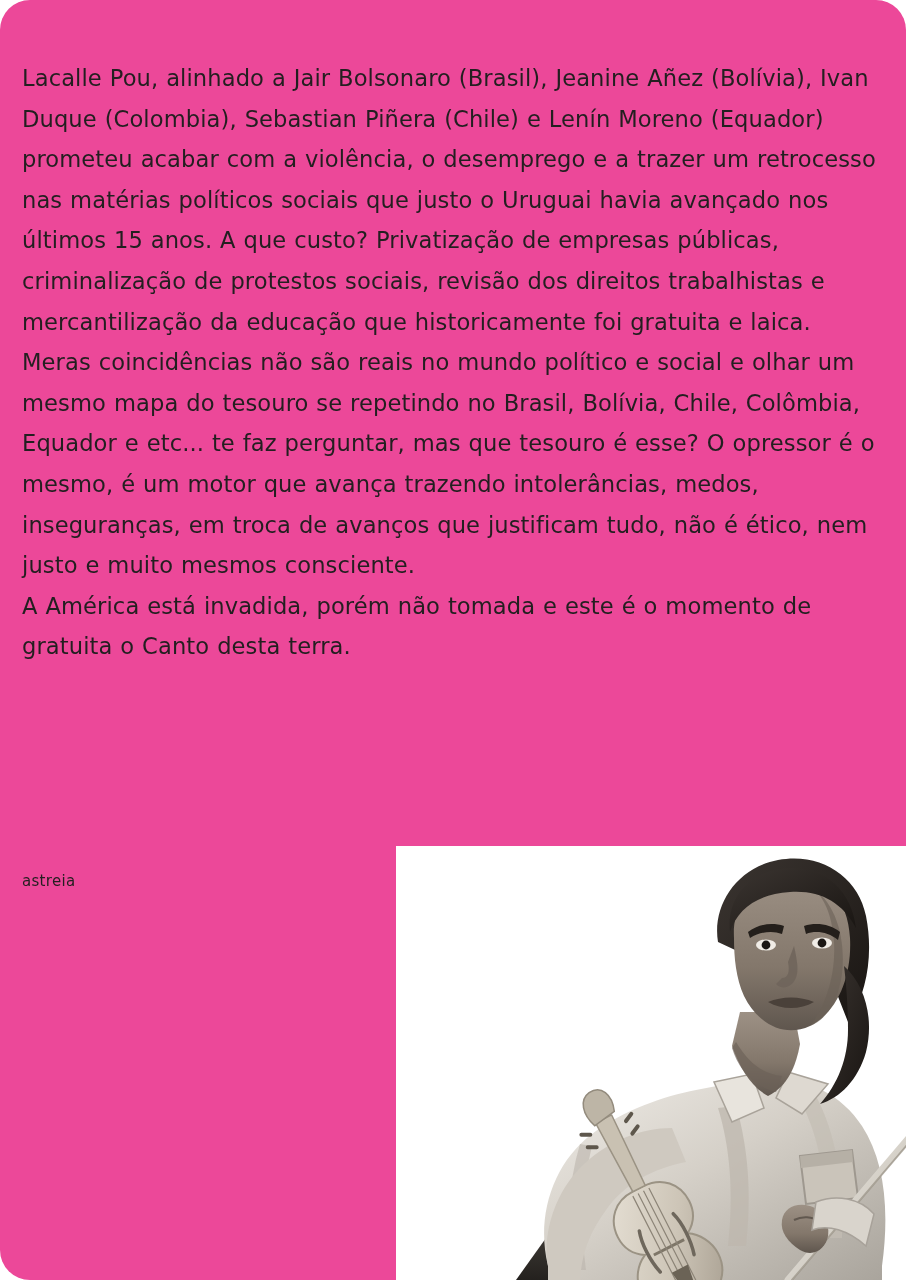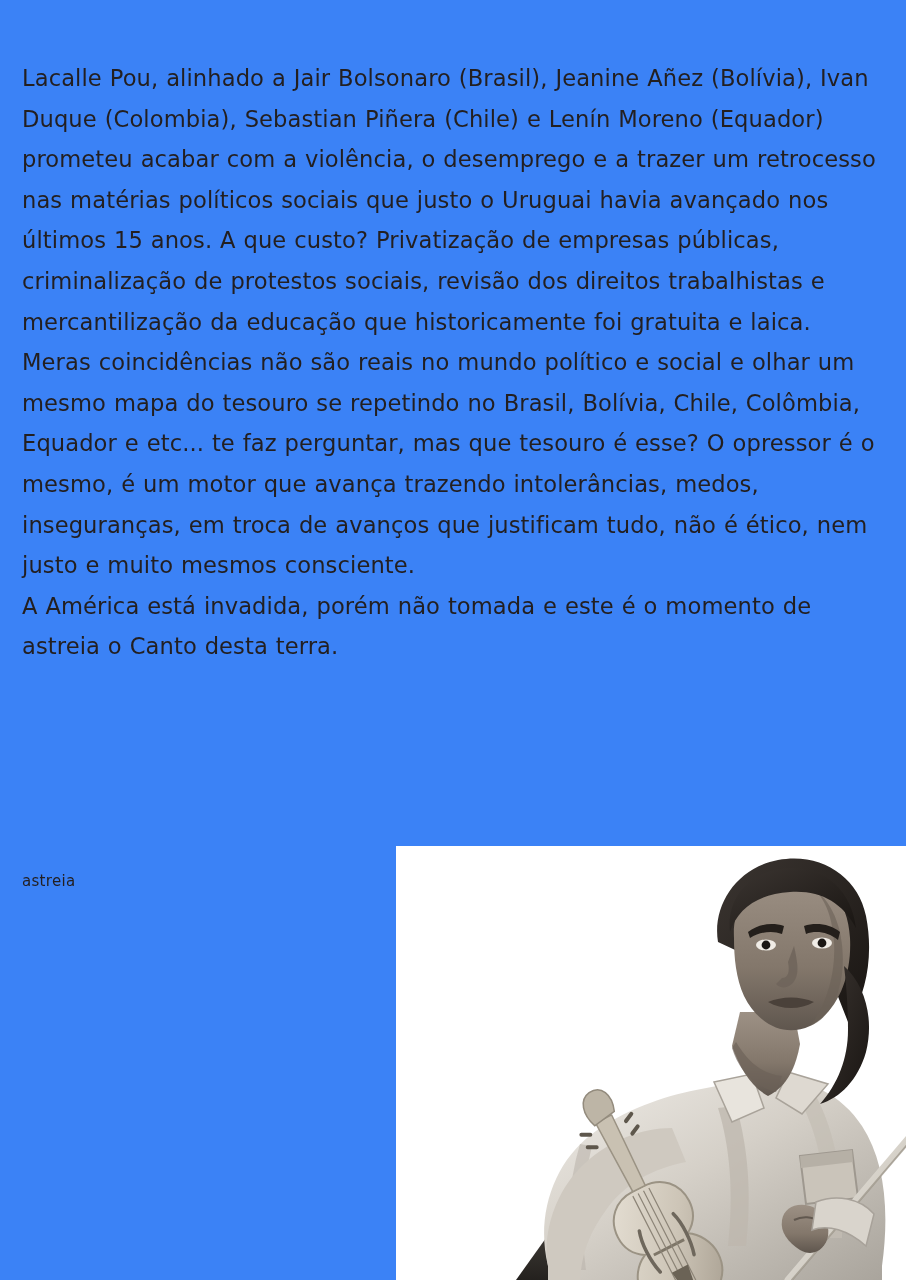--- a/index.html
+++ b/index.html
@@ -15,21 +15,22 @@
     overflow: hidden;
     font-family: "DejaVu Sans", "Liberation Sans", sans-serif;
     color: #231f20;
   }
   .page {
     position: absolute;
     left: 0;
     top: 0;
     width: 906px;
     height: 1280px;
-    background: #3b82f6;
+    background: #ec4899;
+    border-radius: 30px;
   }
   .text-column {
     position: absolute;
     left: 22px;
     top: 58px;
     width: 866px;
   }
   .para {
     font-size: 22.6px;
     line-height: 40.6px;
@@ -61,21 +62,21 @@
   .photo svg { display: block; }
 </style>
 </head>
 <body>
 
 <div class="page">
 
   <div class="text-column">
     <p class="para">Lacalle Pou, alinhado a Jair Bolsonaro (Brasil), Jeanine Añez (Bolívia), Ivan Duque (Colombia), Sebastian Piñera (Chile) e Lenín Moreno (Equador) prometeu acabar com a violência, o desemprego e a trazer um retrocesso nas matérias políticos sociais que justo o Uruguai havia avançado nos últimos 15 anos. A que custo? Privatização de empresas públicas, criminalização de protestos sociais, revisão dos direitos trabalhistas e mercantilização da educação que historicamente foi gratuita e laica.</p>
     <p class="para">Meras coincidências não são reais no mundo político e social e olhar um mesmo mapa do tesouro se repetindo no Brasil, Bolívia, Chile, Colômbia, Equador e etc... te faz perguntar, mas que tesouro é esse? O opressor é o mesmo, é um motor que avança trazendo intolerâncias, medos, inseguranças, em troca de avanços que justificam tudo, não é ético, nem justo e muito mesmos consciente.</p>
-    <p class="para">A América está invadida, porém não tomada e este é o momento de astreia o Canto desta terra.</p>
+    <p class="para">A América está invadida, porém não tomada e este é o momento de gratuita o Canto desta terra.</p>
   </div>
 
   <div class="signature">astreia</div>
 
   <div class="photo">
     <svg width="510" height="434" viewBox="0 0 510 434" xmlns="http://www.w3.org/2000/svg" aria-hidden="true">
       <defs>
         <linearGradient id="shirtGrad" x1="0" y1="0" x2="1" y2="1">
           <stop offset="0%" stop-color="#efece7"></stop>
           <stop offset="45%" stop-color="#d5d0c8"></stop>

